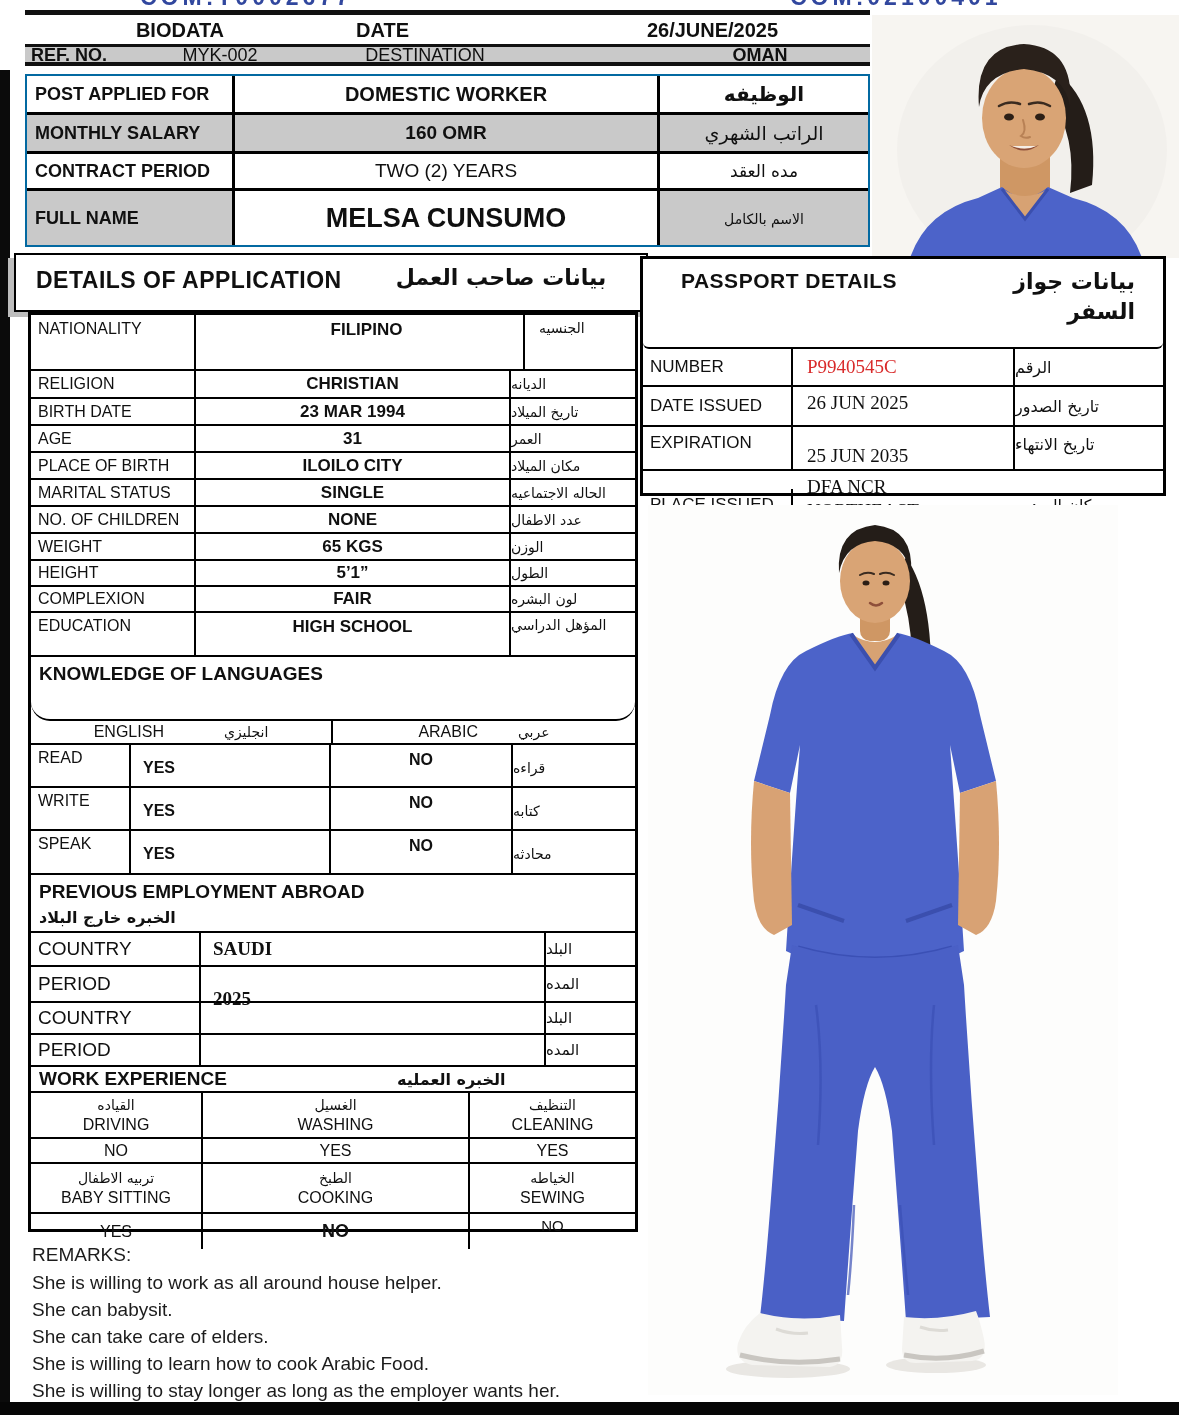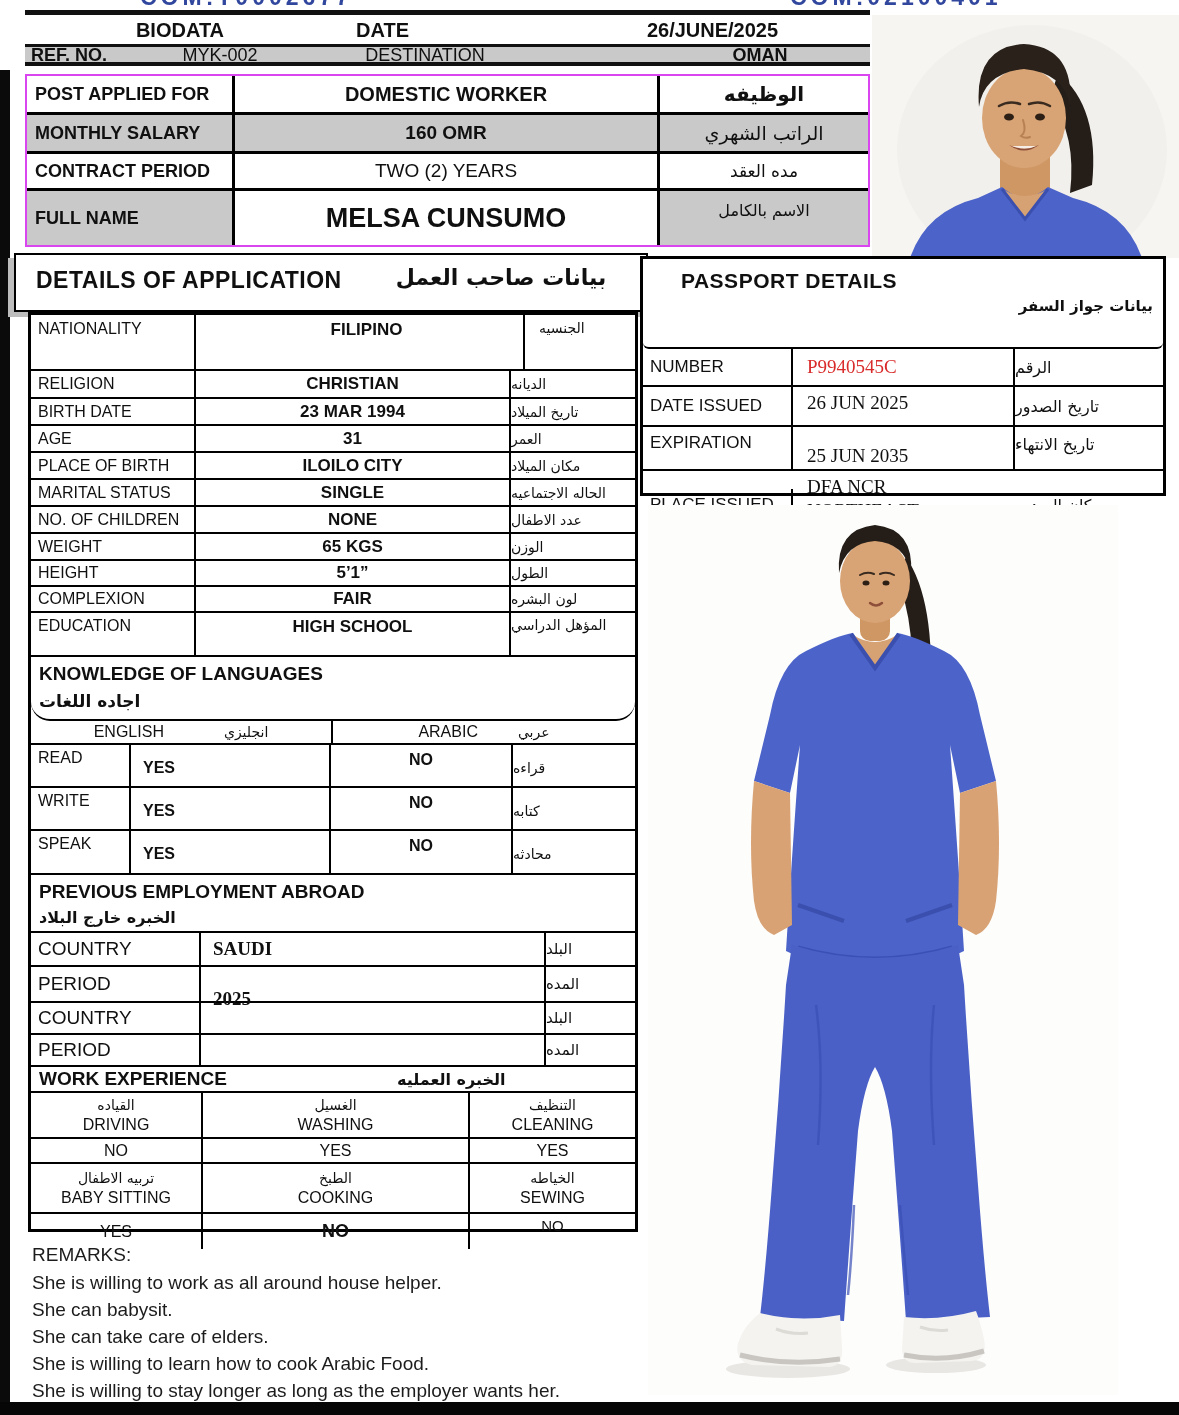--- a/index.html
+++ b/index.html
@@ -14,21 +14,21 @@
   .wm span{position:relative;top:-16px;display:block;font-size:23px;font-weight:bold;
            color:#31479e;letter-spacing:4px;white-space:nowrap;}
   .scan-left{position:absolute;left:0;top:70px;width:10px;height:1345px;background:#0b0b0b;}
   .scan-bottom{position:absolute;left:0;top:1402px;width:1179px;height:13px;background:#060606;}
   
   .tt{position:absolute;left:25px;top:10px;width:845px;}
   .tt-line{background:#111;}
   .tt-row{position:relative;width:100%;}
   .tt-span{position:absolute;top:50%;transform:translateY(-50%);white-space:nowrap;}
   .gray{background:#c9c9c9;}
-  .tt-main{border:2px solid #d946ef;}
+  .tt-main{border:2px solid #0369a1;}
   .tt-main .r{display:flex;border-bottom:3px solid #000;}
   .tt-main .r:last-child{border-bottom:none;}
   .tt-main .c{display:flex;align-items:center;box-sizing:border-box;}
   .tt-main .c1{width:208px;border-right:3px solid #000;padding-left:8px;font-weight:bold;font-size:18px;}
   .tt-main .c2{width:425px;border-right:3px solid #000;justify-content:center;font-weight:bold;}
   .tt-main .c3{flex:1;justify-content:center;}
   
   .dhead{position:absolute;left:14px;top:253px;width:630px;height:55px;background:#fff;
          border:2px solid #000;box-shadow:-6px 5px 0 #bdbdbd;}
   
@@ -115,21 +115,21 @@
         <div class="c c3 ar" style="font-size:19px;">الراتب الشهري</div>
       </div>
       <div class="r" style="height:34px;">
         <div class="c c1">CONTRACT PERIOD</div>
         <div class="c c2" style="font-weight:normal;font-size:19px;">TWO (2) YEARS</div>
         <div class="c c3 ar" style="font-size:17px;">مده العقد</div>
       </div>
       <div class="r" style="height:54px;">
         <div class="c c1 gray">FULL NAME</div>
         <div class="c c2" style="font-size:27px;">MELSA CUNSUMO</div>
-        <div class="c c3 ar gray" style="align-items:flex-start;padding-top:10px;font-size:16px;">الاسم بالكامل</div>
+        <div class="c c3 ar gray" style="align-items:flex-start;padding-top:20px;font-size:14px;">الاسم بالكامل</div>
       </div>
     </div>
   </div>
 
   <div class="photo" style="left:872px;top:15px;width:307px;height:243px;">
     <svg width="307" height="243" viewBox="0 0 307 243" xmlns="http://www.w3.org/2000/svg">
       <rect width="307" height="243" fill="#f7f5f1"></rect>
       <ellipse cx="160" cy="135" rx="135" ry="125" fill="#f2f0ec"></ellipse>
       <path d="M186 58 Q228 92 220 170 L198 178 Q205 120 178 84 Z" fill="#241d18"></path>
       <path d="M128 140 h50 v40 q-25 14 -50 0 Z" fill="#cf9764"></path>
@@ -206,21 +206,20 @@
       <div class="cell d-ar ar">لون البشره</div>
     </div>
     <div class="lt-row" style="height:44px;">
       <div class="cell d-label" style="align-items:flex-start;padding-top:4px;">EDUCATION</div>
       <div class="cell d-value" style="align-items:flex-start;padding-top:4px;">HIGH SCHOOL</div>
       <div class="cell d-ar ar" style="align-items:flex-start;padding-top:4px;">المؤهل الدراسي</div>
     </div>
 
     <div class="lt-row sec-head" style="height:64px;border-radius:19px;">
       <div class="b" style="font-size:19px;">KNOWLEDGE OF LANGUAGES</div>
-      <div class="b ar" style="font-size:17px;text-align:left;margin-top:6px;">اجاده اللغات</div>
     </div>
     <div class="lt-row" style="height:24px;">
       <div class="cell" style="width:302px;border-right:2px solid #000;justify-content:center;gap:60px;">
         <span style="font-size:16px;">ENGLISH</span>
         <span class="ar" style="font-size:14px;">انجليزي</span>
       </div>
       <div class="cell" style="flex:1;justify-content:center;gap:40px;">
         <span style="font-size:16px;">ARABIC</span>
         <span class="ar" style="font-size:14px;">عربي</span>
       </div>
@@ -311,21 +310,21 @@
     <div class="lt-row" style="height:35px;">
       <div class="wx-val wx-c1">YES</div>
       <div class="wx-val wx-c2 b" style="font-size:18px;">NO</div>
       <div class="wx-val wx-c3" style="align-items:flex-start;padding-top:3px;font-size:15px;">NO</div>
     </div>
   </div>
 
   <div class="pp">
     <div class="pp-row" style="height:90px;position:relative;border-radius:6px;">
       <span class="abs b" style="left:38px;top:10px;font-size:21px;letter-spacing:0.5px;">PASSPORT DETAILS</span>
-      <span class="abs b ar" style="left:350px;top:8px;width:160px;font-size:15px;line-height:30px;text-align:right;margin-top:24px;">بيانات جواز السفر</span>
+      <span class="abs b ar" style="left:332px;top:8px;width:160px;font-size:22px;line-height:30px;text-align:right;">بيانات جواز السفر</span>
     </div>
     <div class="pp-row" style="height:38px;">
       <div class="cell pp-lab">NUMBER</div>
       <div class="cell pp-val serif" style="color: rgb(217, 43, 43);">P9940545C</div>
       <div class="cell pp-ar ar">الرقم</div>
     </div>
     <div class="pp-row" style="height:40px;">
       <div class="cell pp-lab">DATE ISSUED</div>
       <div class="cell pp-val serif" style="align-items:flex-start;padding-top:5px;">26 JUN 2025</div>
       <div class="cell pp-ar ar">تاريخ الصدور</div>

